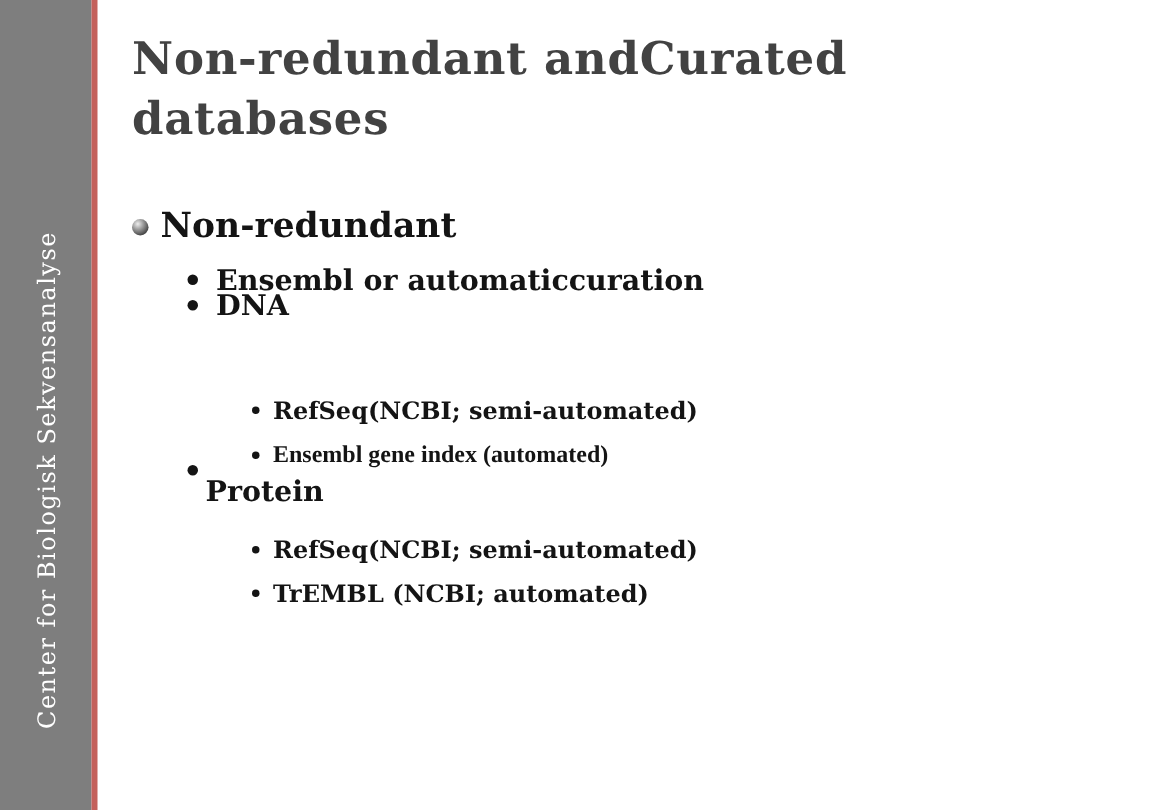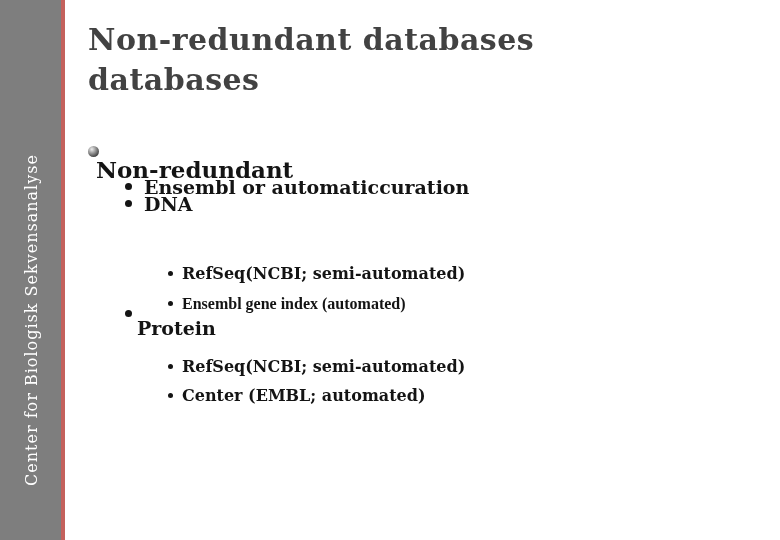--- a/index.html
+++ b/index.html
@@ -42,21 +42,21 @@
     position:absolute;left:88px;top:20px;
     color:var(--title-text);
     font-weight:bold;font-size:30px;line-height:40px;
     letter-spacing:0.5px;
   }
 
   
   .outline{position:absolute;left:88px;top:0;width:680px;}
   .row{position:absolute;display:flex;align-items:flex-start;color:var(--body-text);}
 
-  .row-heading{top:138px;left:0;flex-direction:column;}
+  .row-heading{top:138px;left:0;}
   .row-heading .txt{font-size:23px;font-weight:bold;line-height:26px;margin-left:8px;}
 
   .lvl2{left:37px;}
   .lvl2 .txt{font-size:19px;font-weight:bold;line-height:23px;margin-left:12px;}
   .lvl3{left:80px;margin-top:20px;}
   .lvl3 .txt{font-size:16px;font-weight:bold;line-height:20px;margin-left:9px;}
 
   .row-i0{top:176px;}
   .row-i1{top:193px;}
   .row-i2{top:244px;}
@@ -80,21 +80,21 @@
 </head>
 <body>
 
 <div class="slide">
 
   <div class="sidebar">
     <span class="sidebar-label">Center for Biologisk Sekvensanalyse</span>
   </div>
   <div class="accent-rule"></div>
 
-  <h1 class="title"><span>Non-redundant databases</span><br><span>databases</span></h1>
+  <h1 class="title"><span>Non-redundant andCurated</span><br><span>databases</span></h1>
 
   <div class="outline">
 
     <div class="row row-heading">
       <span class="sphere-bullet"></span>
       <span class="txt">Non-redundant</span>
     </div>
 
     <div class="row lvl2 row-i0">
       <span class="dot-bullet"></span>
@@ -121,17 +121,17 @@
       <span class="txt">Protein</span>
     </div>
 
     <div class="row lvl3 row-i5">
       <span class="dot-bullet small"></span>
       <span class="txt">RefSeq(NCBI; semi-automated)</span>
     </div>
 
     <div class="row lvl3 row-i6">
       <span class="dot-bullet small"></span>
-      <span class="txt">Center (EMBL; automated)</span>
+      <span class="txt">TrEMBL (NCBI; automated)</span>
     </div>
 
   </div>
 </div>
 
 </body></html>

